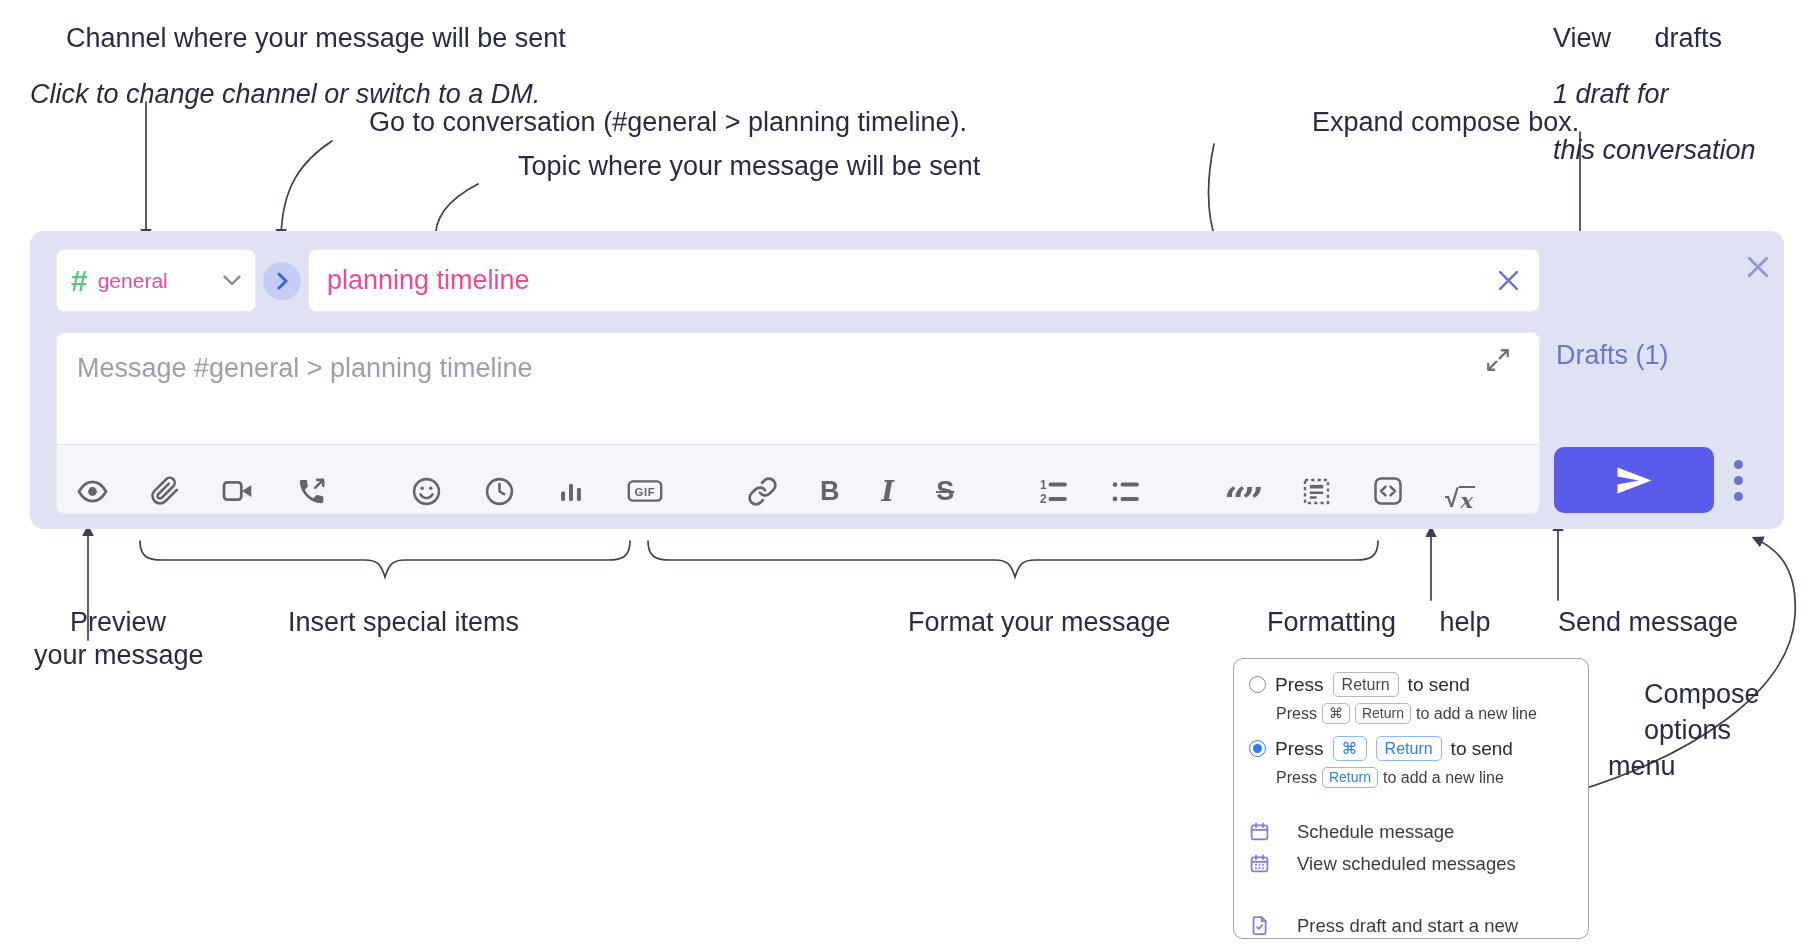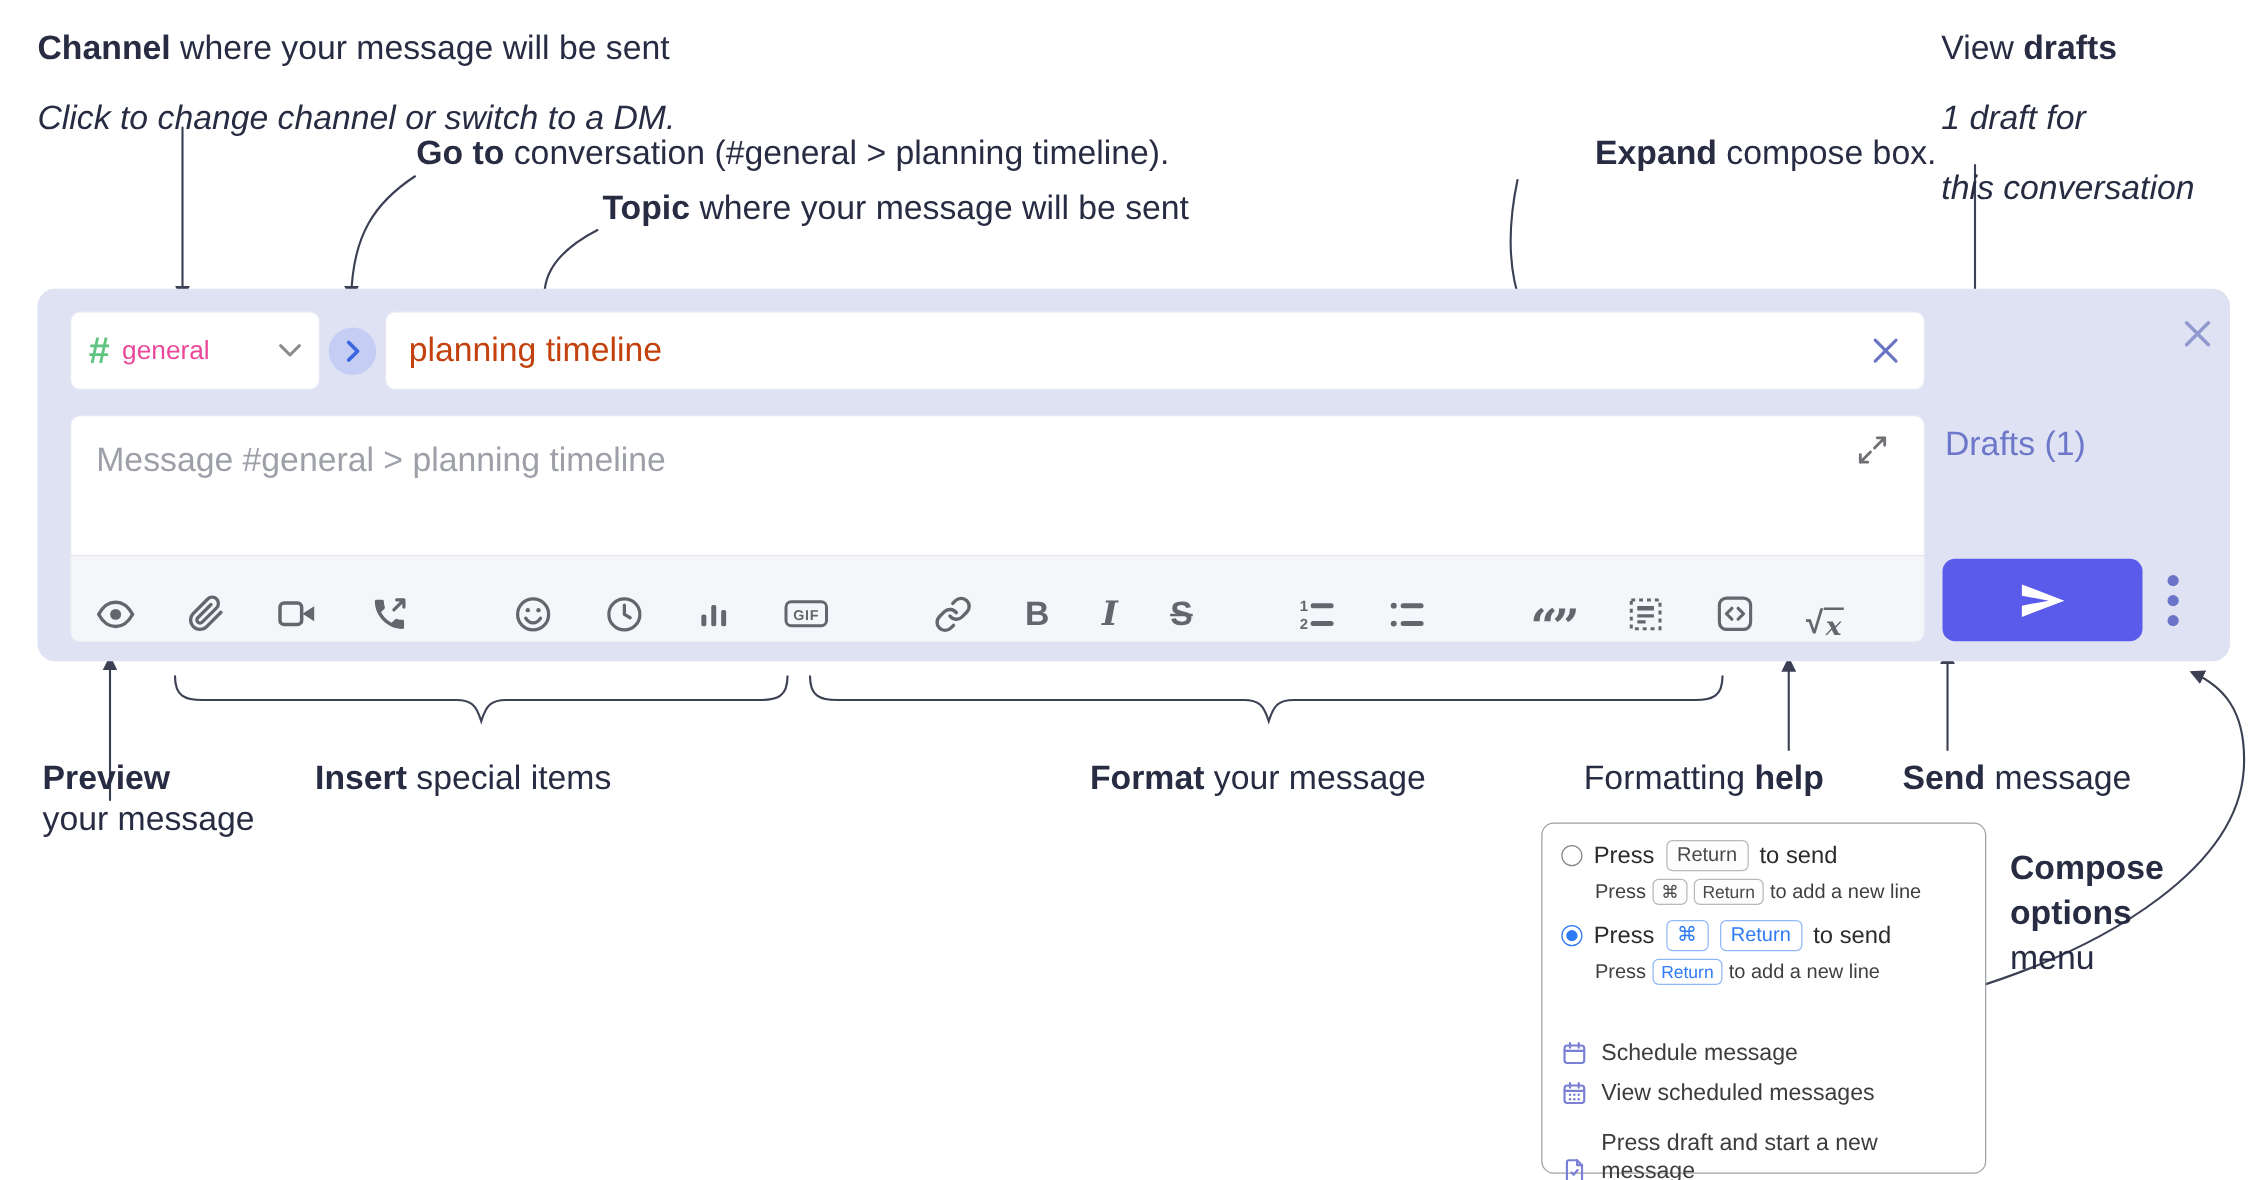--- a/index.html
+++ b/index.html
@@ -1,30 +1,30 @@
 <!DOCTYPE html>
 <html><head>
 <meta charset="utf-8">
 <style>
   html,body{margin:0;padding:0;background:#fff;}
   .stage{position:relative;width:1814px;height:944px;background:#fff;overflow:hidden;
          font-family:"Liberation Sans","DejaVu Sans",sans-serif;color:#272c42;}
   .ann{position:absolute;font-size:27px;line-height:33px;color:#272c42;white-space:nowrap;}
-  .ann b{font-weight:700;}
+  .ann b{font-weight:400;margin-left:36px;}
   .it{font-style:italic;margin-top:23px;}
   svg.overlay{position:absolute;left:0;top:0;pointer-events:none;}
   
   .compose{position:absolute;left:30px;top:231px;width:1754px;height:298px;background:#dfe2f3;border-radius:14px;}
   .field{position:absolute;background:#fff;border:1px solid #e7e9f4;border-radius:8px;box-sizing:border-box;display:flex;align-items:center;}
   .channel-btn{left:26px;top:18px;width:200px;height:63px;padding:0 14px;gap:10px;cursor:pointer;}
   .hash{color:#5fc47f;font-size:30px;font-weight:700;line-height:1;}
   .channel-name{font-size:21px;color:#ec4899;flex:1;}
   .goto-btn{position:absolute;left:233px;top:31px;width:38px;height:38px;border-radius:50%;background:#c5cdf4;display:flex;align-items:center;justify-content:center;cursor:pointer;}
   .topic-input{left:278px;top:18px;width:1232px;height:63px;padding:0 18px;}
-  .topic-text{font-size:27px;color:#c2410c;flex:1;}
+  .topic-text{font-size:27px;color:#ec4899;flex:1;}
   .icon-btn{display:flex;align-items:center;justify-content:center;cursor:pointer;background:none;border:none;padding:0;}
   .message-box{position:absolute;left:26px;top:101px;width:1484px;height:113px;background:#fff;border:1px solid #e7e9f4;border-bottom:none;border-radius:8px 8px 0 0;box-sizing:border-box;}
   .placeholder{position:absolute;left:20px;top:20px;font-size:27px;color:#9da0a8;}
   .expand-btn{position:absolute;right:28px;top:14px;width:26px;height:26px;color:#6f7175;}
   .toolbar{position:absolute;left:26px;top:213px;width:1484px;height:70px;background:#f5f6f9;border:1px solid #e7e9f4;border-top:1px solid #e3e4ea;border-radius:0 0 8px 8px;box-sizing:border-box;display:flex;align-items:flex-end;padding:0 20px;gap:42px;color:#63666c;}
   .tb{color:#63666c;display:flex;align-items:center;justify-content:center;height:44px;}
   .tdiv{width:2px;height:42px;background:#c6c8cd;border-radius:1px;}
   .tb-B{font-size:27px;font-weight:800;}
   .tb-I{font-family:"DejaVu Serif","Liberation Serif",serif;font-style:italic;font-size:27px;font-weight:600;}
   .tb-S{font-size:27px;font-weight:600;text-decoration:line-through;}
@@ -42,21 +42,21 @@
   .pop-sec{padding:10px 15px 20px 15px;}
   .pop-div{height:1.5px;background:#d9d9de;width:100%;}
   .opt-row{display:flex;align-items:center;gap:9px;height:31px;font-size:19px;color:#2b2b2b;}
   .opt-sub{margin-left:27px;height:27px;display:flex;align-items:center;gap:5px;font-size:16px;color:#3f3f3f;}
   .radio{width:17px;height:17px;border:1.5px solid #8a8a8a;border-radius:50%;box-sizing:border-box;flex:none;position:relative;}
   .radio.sel{border-color:#2f7bf5;}
   .radio.sel::after{content:"";position:absolute;left:2.5px;top:2.5px;width:9px;height:9px;border-radius:50%;background:#2f7bf5;}
   .kbd{display:inline-block;border:1px solid #b9b9bd;border-radius:5px;padding:0 8px;font-size:16px;line-height:23px;color:#4a4a4a;background:#fdfdfe;}
   .kbd.sm{font-size:14px;line-height:19px;padding:0 6px;}
   .kbd.blue{border-color:#90b8f8;color:#2f7bf5;background:#fff;}
-  .menu-row{display:flex;align-items:flex-end;gap:11px;height:32px;font-size:18.5px;color:#3c3c3c;cursor:pointer;}
+  .menu-row{display:flex;align-items:flex-start;gap:27px;height:32px;font-size:18.5px;color:#3c3c3c;cursor:pointer;}
   .menu-row svg{flex:none;color:#7a80d6;}
 </style>
 </head>
 <body>
 
 <div class="stage">
 
   <svg class="overlay" width="1814" height="944" viewBox="0 0 1814 944">
     <defs>
       <marker id="arr" markerWidth="8" markerHeight="8" refX="5.5" refY="3.5" orient="auto">

